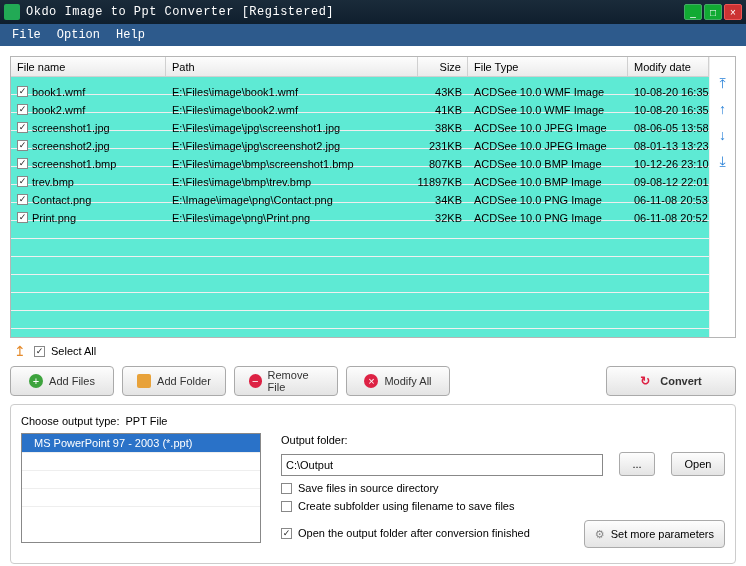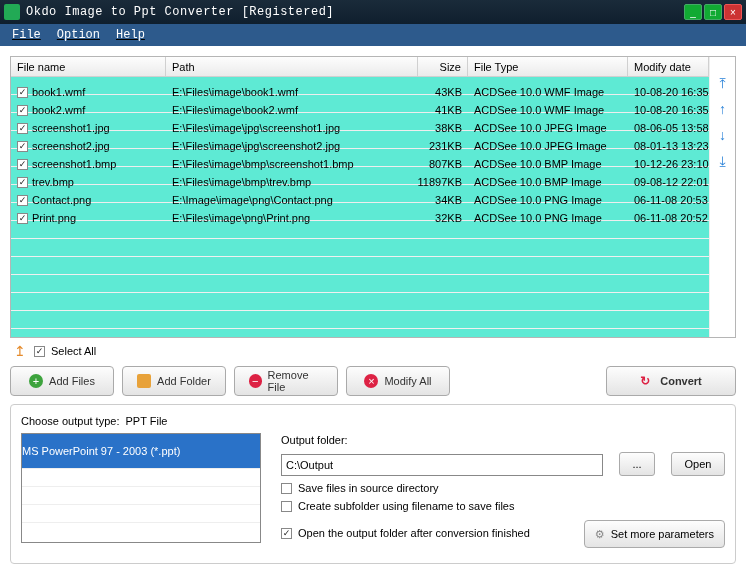--- a/index.html
+++ b/index.html
@@ -4,31 +4,31 @@
 <style>
 * { box-sizing: border-box; margin: 0; padding: 0; font-family: Tahoma, sans-serif; font-size: 11px; }
 body { background: #fff; width: 746px; height: 566px; overflow: hidden; }
 
 .titlebar { height: 24px; background: linear-gradient(#1a2b3a,#0f1f2e); display: flex; align-items: center; padding: 0 4px; color: #fff; }
 .titlebar .app-icon { width: 16px; height: 16px; background: #2a5; border-radius: 2px; margin-right: 6px; }
 .titlebar .title { flex: 1; font-size: 12px; font-family: "Courier New", monospace; letter-spacing: 0.5px; }
 .titlebar .winbtn { width: 18px; height: 16px; margin-left: 2px; border: 1px solid #4a6; background: #1a3; display: flex; align-items: center; justify-content: center; color: #fff; font-size: 10px; border-radius: 2px; cursor: pointer; }
 .titlebar .winbtn.close { background: #c33; border-color: #e55; }
 
-.menubar { height: 22px; background: #2d5a8c; display: flex; align-items: center; padding: 0 6px; gap: 4px; text-decoration: underline; }
+.menubar { height: 22px; background: #2d5a8c; display: flex; align-items: center; padding: 0 6px; gap: 4px; }
 .menubar .menu-item { color: #fff; font-size: 12px; font-family: "Courier New", monospace; padding: 2px 6px; cursor: pointer; }
 
 .content { padding: 10px; }
 
 .filelist-container { border: 1px solid #b5b5b5; background: #5eead4; height: 282px; display: flex; }
 .filelist-table { flex: 1; overflow-y: auto; }
 .filelist-header { display: flex; background: linear-gradient(#fdfdfd,#ebebeb); border-bottom: 1px solid #d0d0d0; height: 20px; }
 .filelist-header .col { border-right: 1px solid #d0d0d0; padding: 2px 6px; display: flex; align-items: center; font-weight: normal; }
 .row { display: flex; height: 18px; border-bottom: 1px solid #eee; align-items: center; }
-.row .cell { padding: 0 6px; display: flex; align-items: flex-end; overflow: hidden; white-space: nowrap; margin-top: 12px; }
+.row .cell { padding: 0 6px; display: flex; align-items: flex-start; overflow: hidden; white-space: nowrap; margin-top: 12px; }
 .row .cell.fn { gap: 4px; }
 .col-fn { width: 155px; }
 .col-path { width: 252px; }
 .col-size { width: 50px; justify-content: flex-end; text-align: right; }
 .col-ft { width: 160px; }
 .col-md { flex: 1; }
 .cb { width: 11px; height: 11px; border: 1px solid #888; background: #fff; display: inline-flex; align-items: center; justify-content: center; font-size: 9px; color: #222; flex-shrink: 0; }
 .cb.checked::after { content: "✓"; }
 
 .ghost-row { height: 18px; border-bottom: 1px solid #f0f0f0; }
@@ -45,21 +45,21 @@
 .bicon.green { background: #3da33d; }
 .bicon.folder { background: #e8a23a; border-radius: 2px; }
 .bicon.red { background: #d24; }
 .btn.convert { width: 130px; font-weight: bold; }
 .btn.convert .cicn { width: 14px; height: 14px; font-size: 12px; color: #d24; }
 
 .lower-group { border: 1px solid #ccc; border-radius: 4px; padding: 10px; display: flex; gap: 20px; height: 160px; }
 .left-panel { width: 240px; }
 .left-panel .lbl-row { display: flex; gap: 6px; margin-bottom: 6px; align-items: baseline; }
 .left-panel .listbox { border: 1px solid #888; height: 110px; background: #fff; }
-.left-panel .listbox .item { height: 34px; display: flex; align-items: center; padding: 0 0; }
+.left-panel .listbox .item { height: 18px; display: flex; align-items: center; padding: 0 12px; }
 .left-panel .listbox .item.selected { background: #2a72c8; color: #fff; }
 .left-panel .listbox .ghost-item { height: 18px; border-top: 1px solid #eee; }
 
 .right-panel { flex: 1; display: flex; flex-direction: column; gap: 6px; margin-top: 19px; }
 .right-panel .of-row { display: flex; align-items: flex-end; gap: 16px; }
 .right-panel input[type=text] { height: 22px; border: 1px solid #888; padding: 0 4px; flex: 1; font-size: 11px; }
 .right-panel .smallbtn { width: 36px; height: 24px; border: 1px solid #aaa; border-radius: 3px; background: linear-gradient(#fdfdfd,#e4e4e4); cursor: pointer; font-size: 11px; }
 .right-panel .openbtn { width: 54px; height: 24px; border: 1px solid #aaa; border-radius: 3px; background: linear-gradient(#fdfdfd,#e4e4e4); cursor: pointer; font-size: 11px; }
 .chk-row { display: flex; align-items: center; gap: 6px; }
 .morebtn { height: 28px; border: 1px solid #aaa; border-radius: 4px; background: linear-gradient(#fdfdfd,#e4e4e4); padding: 0 10px; display: inline-flex; align-items: center; gap: 6px; cursor: pointer; align-self: flex-end; margin-top: 2px; }

